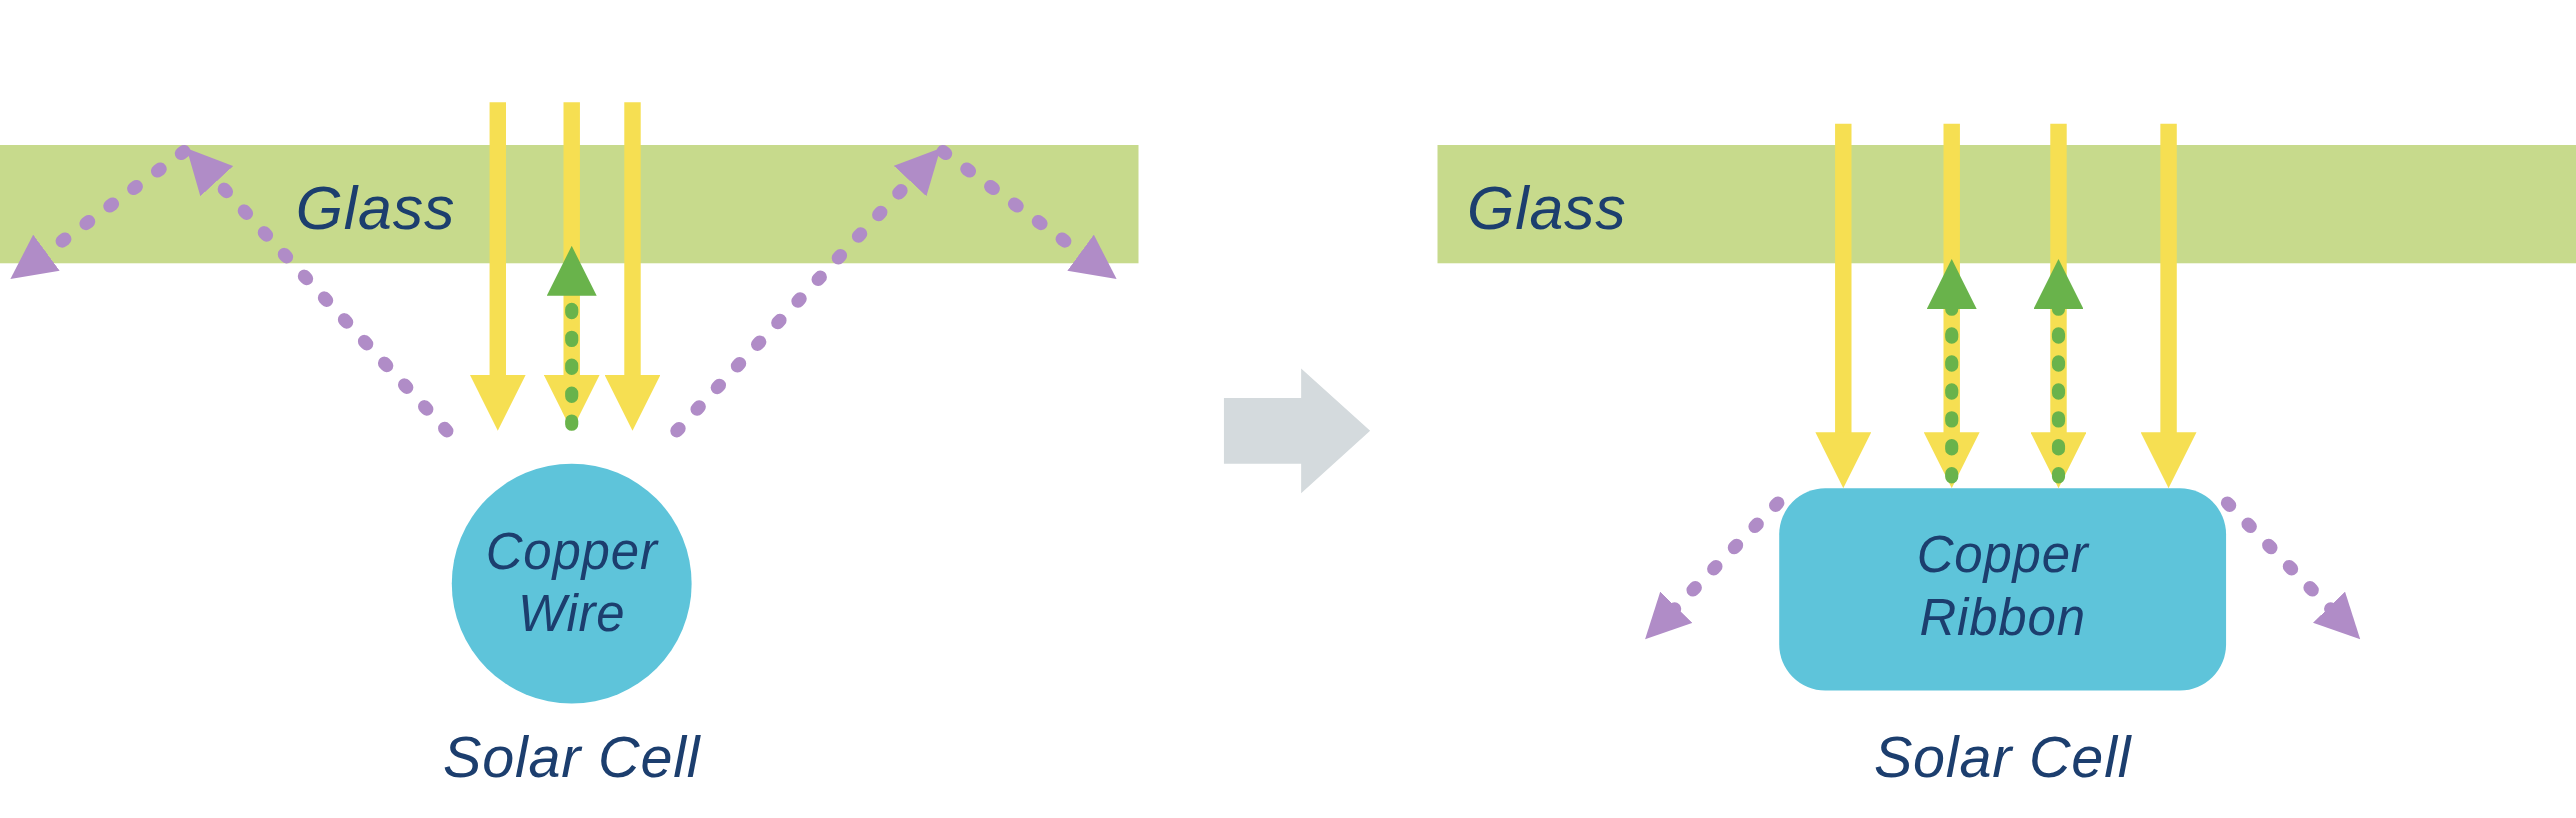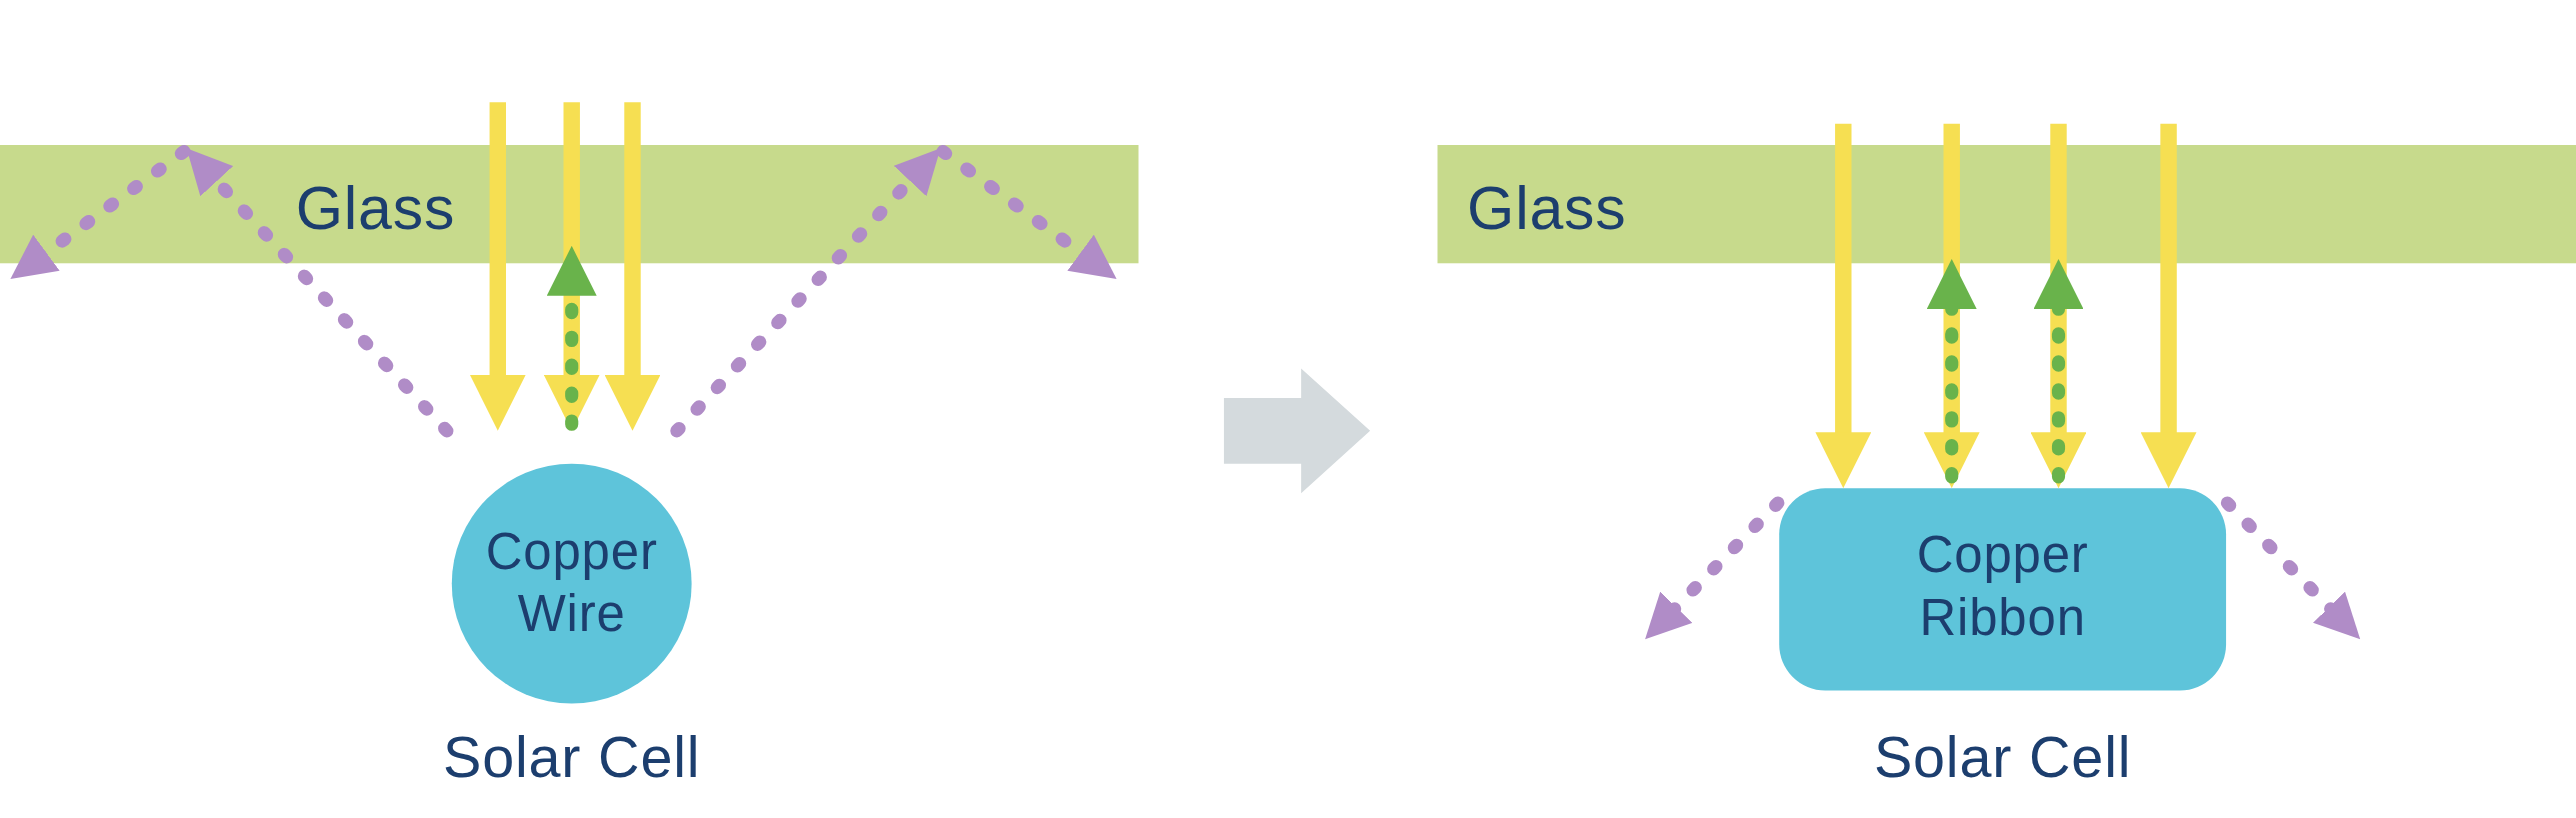--- a/index.html
+++ b/index.html
@@ -1,17 +1,17 @@
 <!DOCTYPE html>
 <html style="--glass: #c7da8c; --sunlight: #f6df52; --recaptured: #69b34b; --reflected: #b08cc7; --conductor: #5ec4da; --label: #1c3e6e; --transition-arrow: #d4dadd;font-size:10.3px"><head>
 <meta charset="utf-8">
 <title>Diagram</title>
 <style>
   html, body { margin: 0; padding: 0; background: #ffffff; }
-  .stage { width: 2576px; height: 819px; }
+  .stage { width: 2576px; height: 819px; font-style: italic; }
   .stage svg { display: block; width: 100%; height: 100%; }
 
   .glass      { fill: var(--glass, #c7da8c); }
   .conductor  { fill: var(--conductor, #5ec4da); }
   .transition { fill: var(--transition-arrow, #d4dadd); }
 
   .sun-arrow    { stroke: var(--sunlight, #f6df52); stroke-width: 10; fill: none; }
   .green-arrow  { stroke: var(--recaptured, #69b34b); stroke-width: 8; fill: none;
                   stroke-dasharray: 2 15; stroke-linecap: round; }
   .purple-arrow { stroke: var(--reflected, #b08cc7); stroke-width: 8; fill: none;

